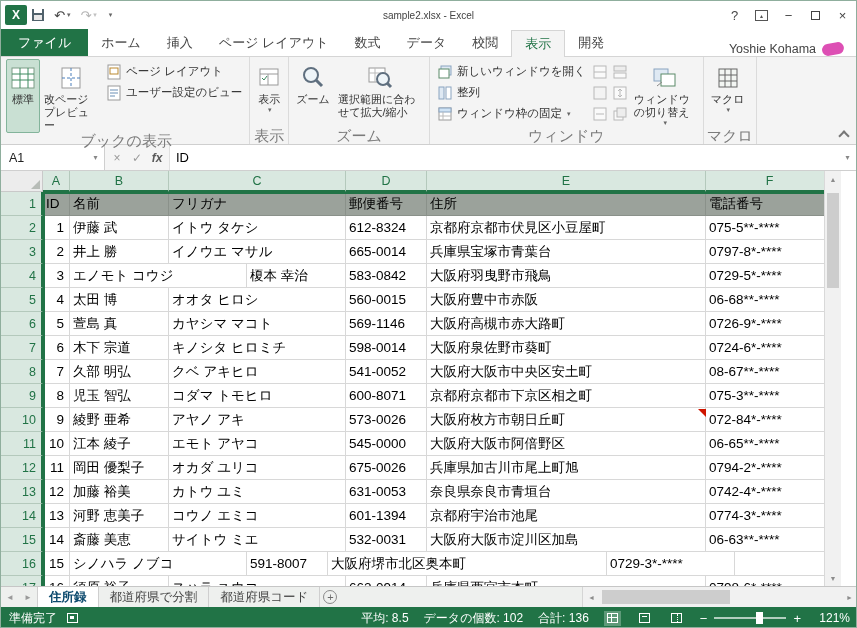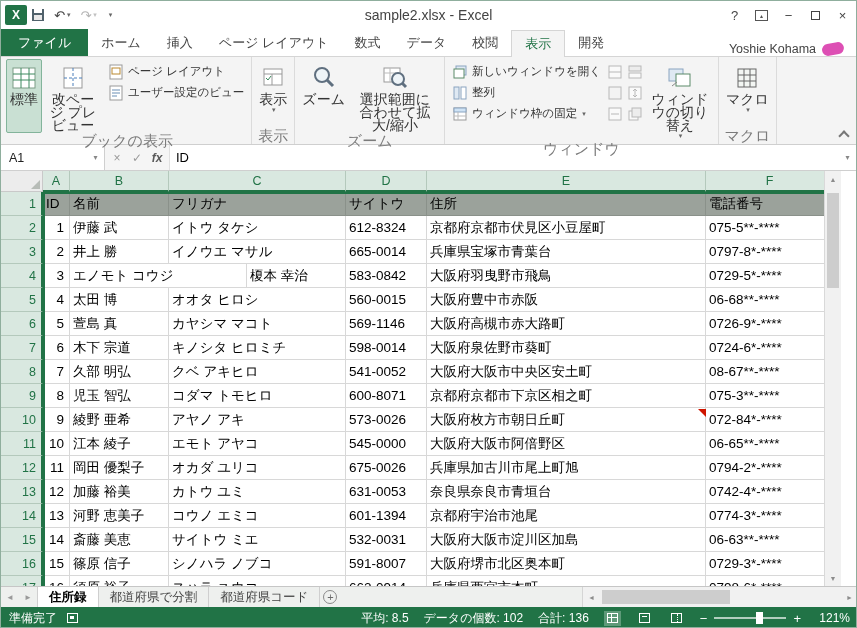--- a/index.html
+++ b/index.html
@@ -10,42 +10,42 @@
 
 .titlebar{height:28px;display:flex;align-items:center;position:relative;background:#fff}
 .appicon{width:22px;height:20px;margin-left:4px;background:#217346;color:#fff;font-size:12px;font-weight:bold;display:flex;align-items:center;justify-content:center;border-radius:2px}
 .qat{display:flex;align-items:center;height:100%}
 .qbtn{display:flex;align-items:center;height:100%;padding:0 5px;font-size:13px;color:#444;cursor:pointer}
 .qbtn .dd{font-size:7px;color:#666;margin-left:2px}
 .qbtn.disabled{opacity:.4}
 .floppy{display:inline-block;width:12px;height:12px;background:#50616b;position:relative}
 .floppy:before{content:"";position:absolute;left:2px;top:0;width:8px;height:4px;background:#fff}
 .floppy:after{content:"";position:absolute;left:2px;bottom:1px;width:8px;height:5px;background:#e8e8e8}
-.wtitle{position:absolute;left:50%;transform:translateX(-50%);font-size:14px;color:#444;white-space:nowrap}
+.wtitle{position:absolute;left:50%;transform:translateX(-50%);font-size:10px;color:#444;white-space:nowrap}
 .wincontrols{margin-left:auto;display:flex;height:100%}
 .wc{width:27px;display:flex;align-items:center;justify-content:center;font-size:13px;color:#444;cursor:pointer}
 .maxbox{width:9px;height:9px;border:1px solid #444}
 .rdo-box{width:13px;height:11px;border:1px solid #555;display:flex;align-items:center;justify-content:center;font-size:6px;color:#555}
 
 
 .tabbar{height:27px;display:flex;align-items:flex-end;background:#fff}
 .tab{height:27px;line-height:27px;padding:0 13px;font-size:13px;color:#444;cursor:pointer;white-space:nowrap}
 .tab.file{background:#217346;color:#fff;padding:0 17px}
 .tab.active{position:relative;z-index:2;background:#f4f4f4;color:#217346;border:1px solid #d5d5d5;border-bottom:none;line-height:26px;margin-bottom:-1px}
 .userarea{margin-left:auto;display:flex;align-items:center;gap:6px;padding-right:12px;font-size:12.5px;color:#444;cursor:pointer}
 .user-icon{width:22px;height:12px;background:#dd4fb4;border-radius:7px;transform:rotate(-10deg)}
 
 
 .ribbon{height:89px;background:#f4f4f4;border-top:1px solid #d5d5d5;border-bottom:1px solid #cfcfcf;display:flex;position:relative;padding-left:2px}
 .rgroup{display:flex;flex-direction:column;border-right:1px solid #dbdbdb;padding:2px 3px 0}
 .gbody{flex:1;display:flex;align-items:stretch}
 .glabel{height:16px;line-height:15px;text-align:center;font-size:15px;color:#7b7b7b;white-space:nowrap}
 .bigbtn{display:flex;flex-direction:column;align-items:center;padding:3px 3px 0;border:1px solid transparent;border-radius:2px;cursor:pointer}
 .bigbtn .bicon{height:30px;display:flex;align-items:center;justify-content:center}
-.blabel{font-size:14px;color:#333;text-align:center;line-height:13px;word-break:break-all}
+.blabel{font-size:11px;color:#333;text-align:left;line-height:13px;word-break:break-all}
 .bigbtn.selected{background:#c9e0d3;border-color:#83b49b}
 .smallbtn{display:flex;align-items:center;gap:4px;height:21px;padding:0 4px;font-size:11.5px;color:#333;cursor:pointer;white-space:nowrap}
 .smallcol{display:flex;flex-direction:column;justify-content:flex-start;padding-top:2px}
 .ddv{font-size:7px;color:#666;margin-left:1px}
 .iconcluster{display:grid;grid-template-columns:20px 20px;grid-auto-rows:21px;align-content:start;padding-top:2px}
 .clusterbtn{display:flex;align-items:center;justify-content:center;opacity:.55;cursor:pointer}
 .collapse-ribbon{position:absolute;right:8px;bottom:6px;width:9px;height:9px;cursor:pointer}
 .collapse-ribbon:before{content:"";position:absolute;left:1px;top:3px;width:6px;height:6px;border-top:2px solid #777;border-left:2px solid #777;transform:rotate(45deg)}
 
 
@@ -76,21 +76,21 @@
 .comment-flag{position:absolute;left:697px;top:238px;width:0;height:0;border-top:8px solid #cf1500;border-left:8px solid transparent;pointer-events:none}
 .vscroll{position:absolute;top:0;right:0;width:17px;height:415px;background:#f1f1f1;border-left:1px solid #d9d9d9}
 .varrow{height:16px;display:flex;align-items:center;justify-content:center;font-size:7px;color:#8c8c8c;cursor:pointer}
 .varrow.down{position:absolute;bottom:0;left:0;right:0}
 .vthumb{position:absolute;left:2px;top:22px;width:12px;height:95px;background:#cdcdcd;cursor:grab}
 
 
 .sheetbar{position:absolute;top:585px;left:0;width:857px;height:21px;background:#eef0ee;border-top:1px solid #c6c6c6;display:flex;align-items:stretch;font-size:12.5px}
 .tabnav{width:18px;display:flex;align-items:center;justify-content:center;font-size:8px;color:#9a9a9a;cursor:pointer}
 .stab{padding:0 11px;display:flex;align-items:center;color:#444;border-right:1px solid #cfcfcf;cursor:pointer;white-space:nowrap}
-.stab.active{background:#fff;color:#000000;font-weight:bold;border-left:1px solid #cfcfcf}
+.stab.active{background:#fff;color:#0c4a6e;font-weight:bold;border-left:1px solid #cfcfcf}
 .addsheet{width:20px;display:flex;align-items:center;justify-content:center;cursor:pointer}
 .addsheet span{width:14px;height:14px;border:1px solid #8a8a8a;border-radius:50%;font-size:11px;line-height:12px;text-align:center;color:#6a6a6a}
 .hscroll{margin-left:auto;display:flex;align-items:stretch;width:276px;background:#f1f1f1;border-left:1px solid #d5d5d5}
 .harrow{width:17px;display:flex;align-items:center;justify-content:center;font-size:7px;color:#8c8c8c;cursor:pointer}
 .htrack{flex:1;position:relative}
 .hthumb{position:absolute;left:2px;top:3px;height:14px;width:128px;background:#cdcdcd;cursor:grab}
 
 
 .statusbar{position:absolute;top:606px;left:0;width:857px;height:22px;background:#217346;color:#fff;display:flex;align-items:center;font-size:12px;padding:0 8px}
 .macro-rec{width:11px;height:10px;border:1px solid #fff;margin-left:10px;position:relative;cursor:pointer}
@@ -372,21 +372,21 @@
       <div class="colh col-e">E</div>
       <div class="colh col-f">F</div>
       <div class="colh rest col-rest"></div>
     </div>
     <div id="grid-rows">
         <div class="grow hdr">
           <div class="rowh">1</div>
           <div class="cell col-a">ID</div>
           <div class="cell col-b">名前</div>
           <div class="cell col-c">フリガナ</div>
-          <div class="cell col-d">サイトウ</div>
+          <div class="cell col-d">郵便番号</div>
           <div class="cell col-e">住所</div>
           <div class="cell col-f">電話番号</div>
           <div class="cell col-rest"></div>
         </div>
         <div class="grow">
           <div class="rowh">2</div>
           <div class="cell col-a num">1</div>
           <div class="cell col-b">伊藤 武</div>
           <div class="cell col-c">イトウ タケシ</div>
           <div class="cell col-d">612-8324</div>
@@ -520,21 +520,20 @@
           <div class="cell col-b">斎藤 美恵</div>
           <div class="cell col-c">サイトウ ミエ</div>
           <div class="cell col-d">532-0031</div>
           <div class="cell col-e">大阪府大阪市淀川区加島</div>
           <div class="cell col-f">06-63**-****</div>
           <div class="cell col-rest"></div>
         </div>
         <div class="grow">
           <div class="rowh">16</div>
           <div class="cell col-a num">15</div>
-          <div class="cell col-b">篠原 信子</div>
           <div class="cell col-c">シノハラ ノブコ</div>
           <div class="cell col-d">591-8007</div>
           <div class="cell col-e">大阪府堺市北区奥本町</div>
           <div class="cell col-f">0729-3*-****</div>
           <div class="cell col-rest"></div>
         </div>
         <div class="grow">
           <div class="rowh">17</div>
           <div class="cell col-a num">16</div>
           <div class="cell col-b">須原 裕子</div>

